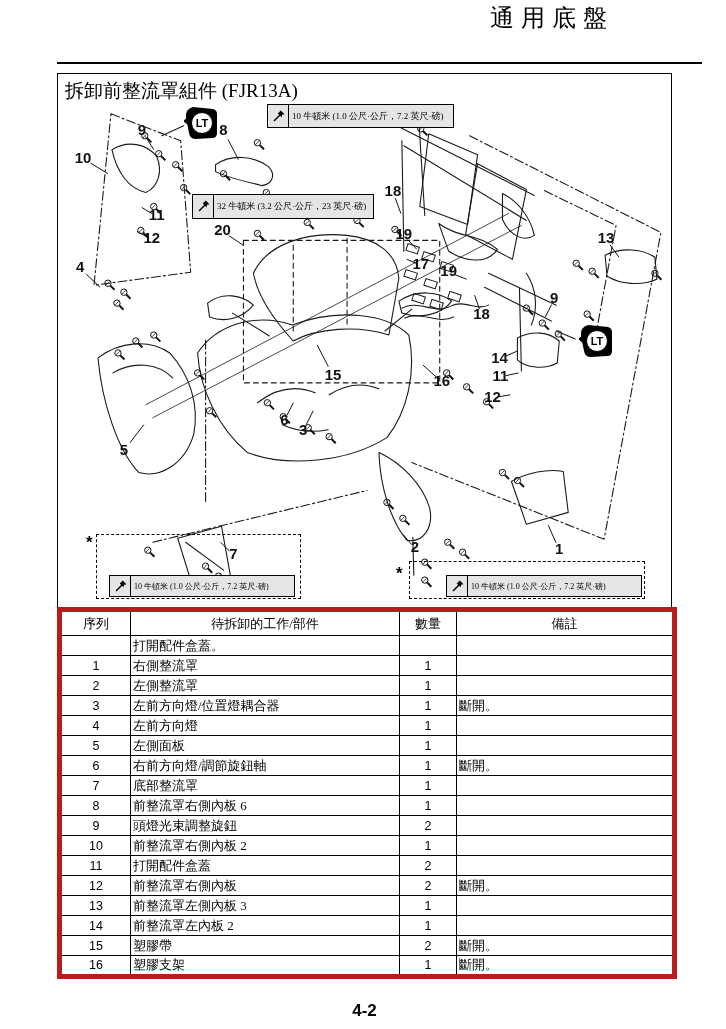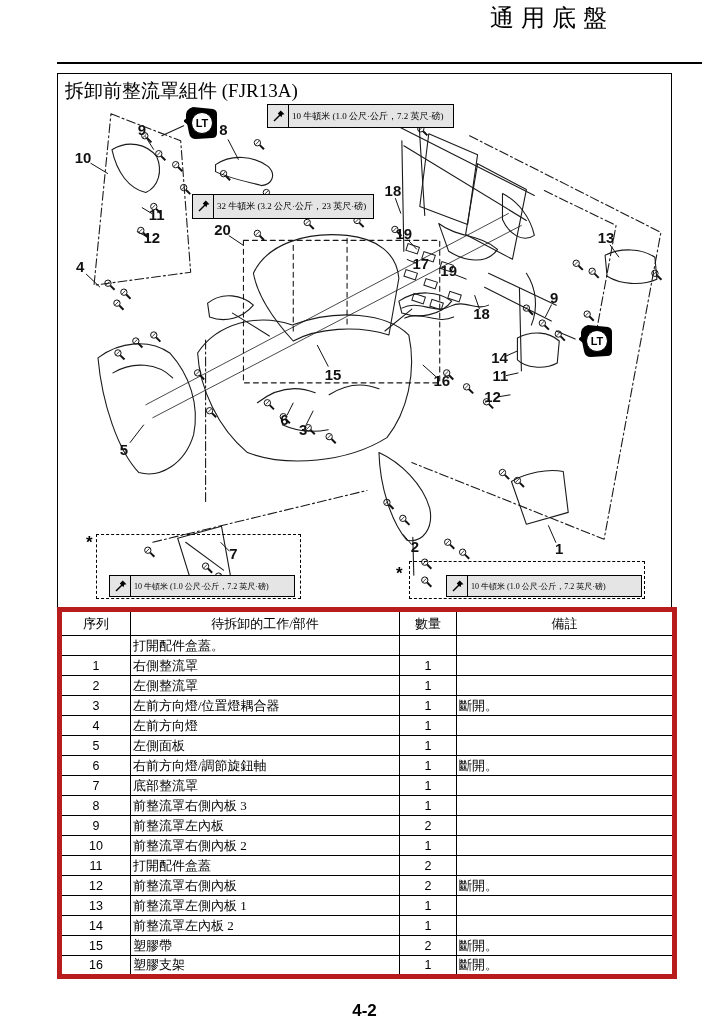--- a/index.html
+++ b/index.html
@@ -371,27 +371,27 @@
           <td class="c-remark">斷開。</td>
         </tr>
         <tr>
           <td class="c-order">7</td>
           <td class="c-job">底部整流罩</td>
           <td class="c-qty">1</td>
           <td class="c-remark"></td>
         </tr>
         <tr>
           <td class="c-order">8</td>
-          <td class="c-job">前整流罩右側內板 3</td>
+          <td class="c-job">前整流罩右側內板 6</td>
           <td class="c-qty">1</td>
           <td class="c-remark"></td>
         </tr>
         <tr>
           <td class="c-order">9</td>
-          <td class="c-job">前整流罩左內板</td>
+          <td class="c-job">頭燈光束調整旋鈕</td>
           <td class="c-qty">2</td>
           <td class="c-remark"></td>
         </tr>
         <tr>
           <td class="c-order">10</td>
           <td class="c-job">前整流罩右側內板 2</td>
           <td class="c-qty">1</td>
           <td class="c-remark"></td>
         </tr>
         <tr>
@@ -401,21 +401,21 @@
           <td class="c-remark"></td>
         </tr>
         <tr>
           <td class="c-order">12</td>
           <td class="c-job">前整流罩右側內板</td>
           <td class="c-qty">2</td>
           <td class="c-remark">斷開。</td>
         </tr>
         <tr>
           <td class="c-order">13</td>
-          <td class="c-job">前整流罩左側內板 1</td>
+          <td class="c-job">前整流罩左側內板 3</td>
           <td class="c-qty">1</td>
           <td class="c-remark"></td>
         </tr>
         <tr>
           <td class="c-order">14</td>
           <td class="c-job">前整流罩左內板 2</td>
           <td class="c-qty">1</td>
           <td class="c-remark"></td>
         </tr>
         <tr>

